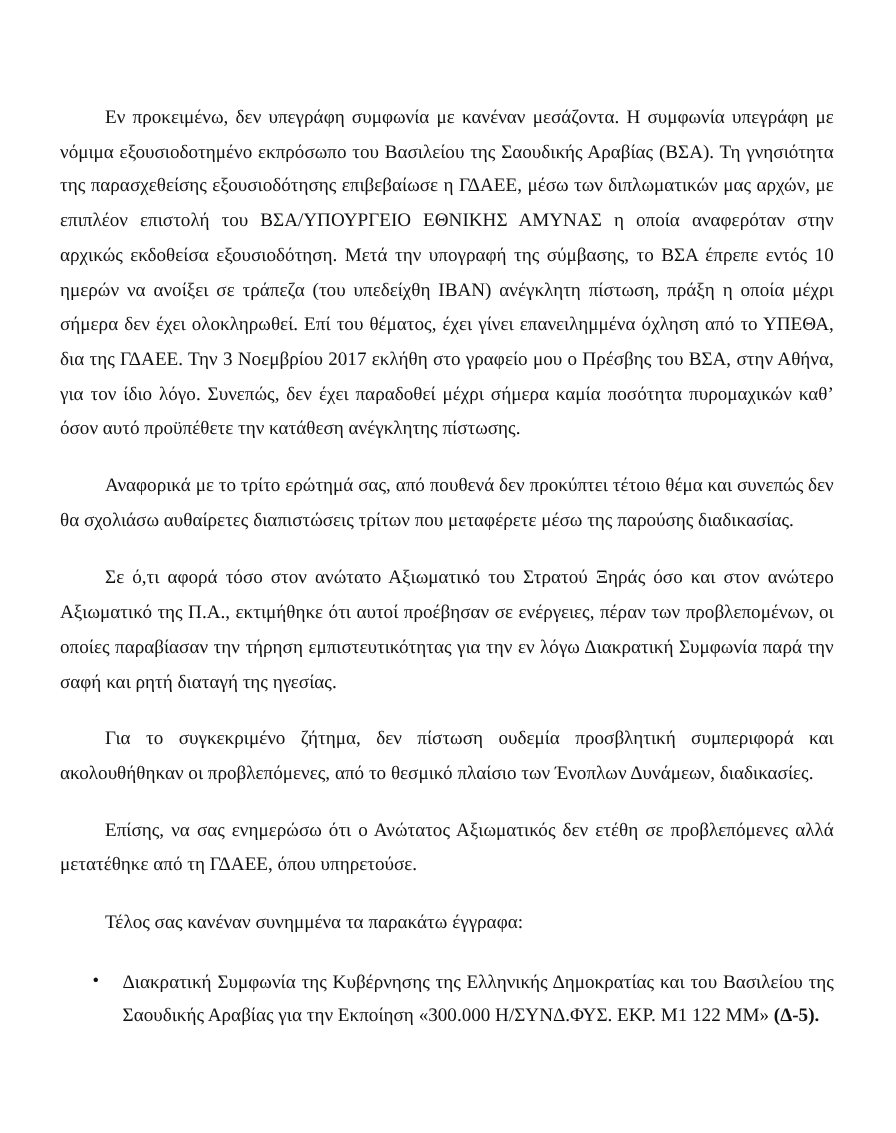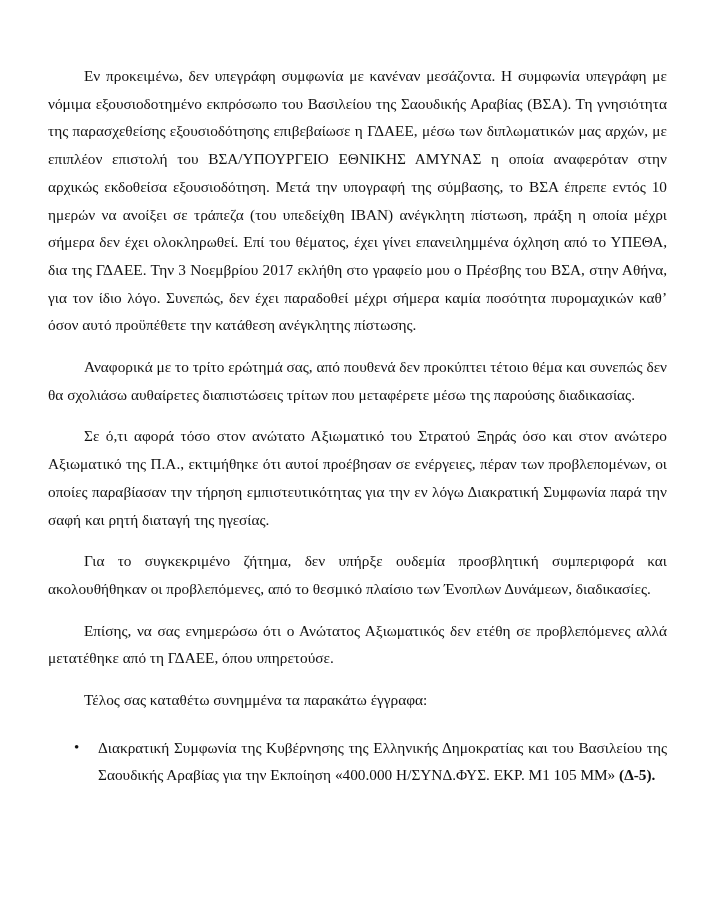--- a/index.html
+++ b/index.html
@@ -17,21 +17,21 @@
       position: absolute;
       left: 48px;
       top: 62px;
       width: 619px;
       font-family: "Liberation Serif", "DejaVu Serif", serif;
       font-size: 15.3px;
       line-height: 27.7px;
       color: #111111;
     }
     .para {
-      margin: 0 0 14px 0;
+      margin: 18px 0 14px 0;
       text-align: justify;
       text-indent: 36px;
     }
     ul.attach-list {
       list-style: none;
       margin: 20px 0 0 0;
       padding: 0 0 0 50px;
       position: relative;
     }
     ul.attach-list li {
@@ -46,23 +46,23 @@
     }
     .bold-ref { font-weight: bold; }
   </style>
 </head>
 <body>
 
 <div class="page">
   <p class="para">Εν προκειμένω, δεν υπεγράφη συμφωνία με κανέναν μεσάζοντα. Η συμφωνία υπεγράφη με νόμιμα εξουσιοδοτημένο εκπρόσωπο του Βασιλείου της Σαουδικής Αραβίας (ΒΣΑ). Τη γνησιότητα της παρασχεθείσης εξουσιοδότησης επιβεβαίωσε η ΓΔΑΕΕ, μέσω των διπλωματικών μας αρχών, με επιπλέον επιστολή του ΒΣΑ/ΥΠΟΥΡΓΕΙΟ ΕΘΝΙΚΗΣ ΑΜΥΝΑΣ η οποία αναφερόταν στην αρχικώς εκδοθείσα εξουσιοδότηση. Μετά την υπογραφή της σύμβασης, το ΒΣΑ έπρεπε εντός  10 ημερών να ανοίξει σε τράπεζα (του υπεδείχθη IBAN) ανέγκλητη πίστωση, πράξη η οποία μέχρι σήμερα δεν έχει ολοκληρωθεί. Επί του θέματος, έχει γίνει επανειλημμένα όχληση από το ΥΠΕΘΑ, δια της ΓΔΑΕΕ. Την 3 Νοεμβρίου 2017 εκλήθη στο γραφείο μου ο Πρέσβης του ΒΣΑ, στην Αθήνα, για τον ίδιο λόγο. Συνεπώς, δεν έχει παραδοθεί μέχρι σήμερα καμία ποσότητα πυρομαχικών καθ’ όσον αυτό προϋπέθετε την κατάθεση ανέγκλητης πίστωσης.</p>
   <p class="para">Αναφορικά με το τρίτο ερώτημά σας, από πουθενά δεν προκύπτει τέτοιο θέμα και συνεπώς δεν θα σχολιάσω αυθαίρετες διαπιστώσεις τρίτων που μεταφέρετε μέσω της παρούσης διαδικασίας.</p>
   <p class="para">Σε ό,τι αφορά τόσο στον ανώτατο Αξιωματικό του Στρατού Ξηράς όσο και στον ανώτερο Αξιωματικό της Π.Α., εκτιμήθηκε ότι αυτοί προέβησαν σε ενέργειες, πέραν των προβλεπομένων, οι οποίες παραβίασαν την τήρηση εμπιστευτικότητας για την εν λόγω Διακρατική Συμφωνία παρά την σαφή και ρητή διαταγή της ηγεσίας.</p>
-  <p class="para">Για το συγκεκριμένο ζήτημα, δεν υπήρξε ουδεμία προσβλητική συμπεριφορά και ακολουθήθηκαν οι προβλεπόμενες, από το θεσμικό πλαίσιο των Ένοπλων Δυνάμεων, διαδικασίες.</p>
+  <p class="para">Για το συγκεκριμένο ζήτημα, δεν πίστωση ουδεμία προσβλητική συμπεριφορά και ακολουθήθηκαν οι προβλεπόμενες, από το θεσμικό πλαίσιο των Ένοπλων Δυνάμεων, διαδικασίες.</p>
   <p class="para">Επίσης, να σας ενημερώσω ότι ο Ανώτατος Αξιωματικός δεν ετέθη σε προβλεπόμενες αλλά μετατέθηκε από τη ΓΔΑΕΕ, όπου υπηρετούσε.</p>
-  <p class="para">Τέλος σας καταθέτω συνημμένα τα παρακάτω έγγραφα:</p>
+  <p class="para">Τέλος σας κανέναν συνημμένα τα παρακάτω έγγραφα:</p>
 
   <ul class="attach-list">
     <li>
       <span class="bullet">•</span>
-      <span>Διακρατική Συμφωνία της Κυβέρνησης της Ελληνικής Δημοκρατίας και του Βασιλείου της Σαουδικής Αραβίας για την Εκποίηση «400.000 Η/ΣΥΝΔ.ΦΥΣ. ΕΚΡ. Μ1 105 ΜΜ» </span><span class="bold-ref">(Δ-5).</span>
+      <span>Διακρατική Συμφωνία της Κυβέρνησης της Ελληνικής Δημοκρατίας και του Βασιλείου της Σαουδικής Αραβίας για την Εκποίηση «300.000 Η/ΣΥΝΔ.ΦΥΣ. ΕΚΡ. Μ1 122 ΜΜ» </span><span class="bold-ref">(Δ-5).</span>
     </li>
   </ul>
 </div>
 
 </body></html>

